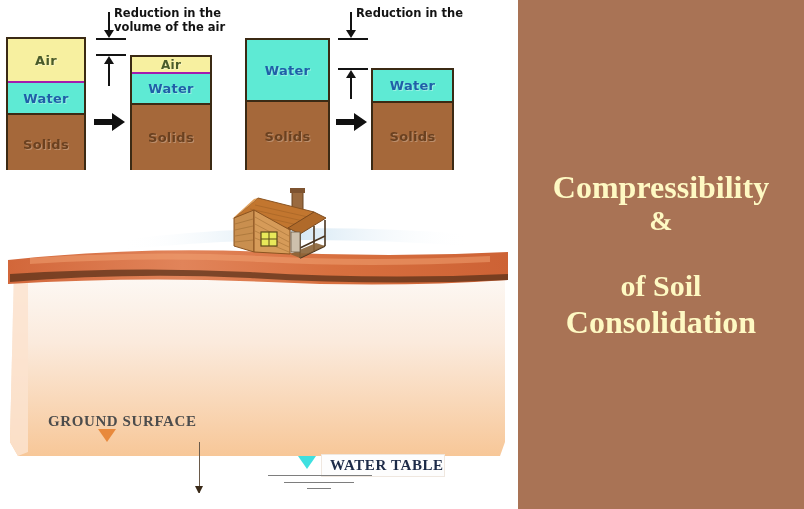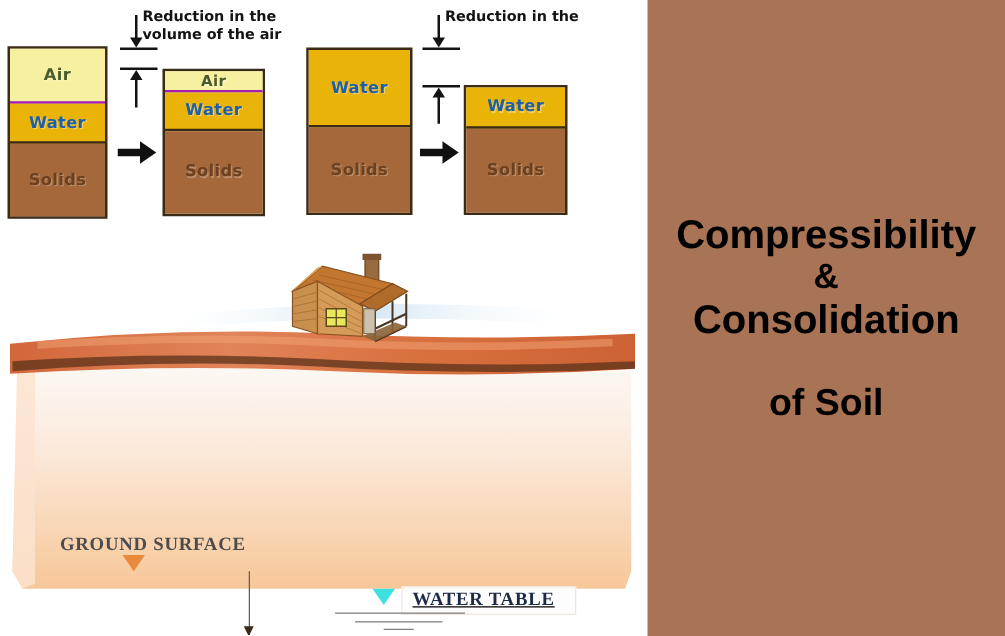--- a/index.html
+++ b/index.html
@@ -9,64 +9,64 @@
   
   #left-panel{position:absolute;left:0;top:0;width:518px;height:509px;background:#ffffff;overflow:hidden;}
 
   
   .phase-block{position:absolute;border:2px solid #3b2a14;box-sizing:border-box;}
   .layer{position:relative;width:100%;box-sizing:border-box;display:flex;align-items:center;justify-content:center;}
   .layer span{font-family:"DejaVu Sans","Liberation Sans",sans-serif;font-weight:bold;letter-spacing:.3px;
                text-shadow:1px 1px 0 rgba(255,255,255,.35);}
   .lay-air{background:#f7f0a0;border-bottom:2px solid #a21caf;}
   .lay-air span{color:#4a5b2a;}
-  .lay-water{background:#eab308;border-bottom:2px solid #3b2a14;}
+  .lay-water{background:#5eead4;border-bottom:2px solid #3b2a14;}
   .lay-water span{color:#1f5fa8;}
   .lay-solids{background:#a5683a;}
   .lay-solids span{color:#6b4120;text-shadow:1px 1px 0 rgba(255,255,255,.25);}
 
   
   .dim-note{position:absolute;font-family:"DejaVu Sans","Liberation Sans",sans-serif;
             font-size:11.5px;font-weight:bold;color:#131313;line-height:14px;white-space:nowrap;}
   .dim-rule{position:absolute;background:#131313;height:2px;}
   .dim-stem{position:absolute;background:#131313;width:2px;}
   .arrow-dn{position:absolute;width:0;height:0;border-left:5px solid transparent;border-right:5px solid transparent;border-top:8px solid #131313;}
   .arrow-up{position:absolute;width:0;height:0;border-left:5px solid transparent;border-right:5px solid transparent;border-bottom:8px solid #131313;}
 
   
   .proc-arrow{position:absolute;display:block;}
 
   
-  #scene{position:absolute;left:0;top:185px;width:518px;height:323px;overflow:hidden;background:#ffffff;}
+  #scene{position:absolute;left:0;top:170px;width:518px;height:323px;overflow:hidden;background:#ffffff;}
 
   .scene-label{position:absolute;font-family:"Liberation Serif","DejaVu Serif",serif;
                font-weight:bold;white-space:nowrap;}
   #lbl-ground{left:48px;top:243px;font-size:15px;color:#4c4c4c;letter-spacing:.6px;}
   #tri-ground{position:absolute;left:98px;top:259px;width:0;height:0;
               border-left:9px solid transparent;border-right:9px solid transparent;border-top:13px solid #e8893c;}
-  #wt-box{position:absolute;left:321px;top:284px;background:#fdfdfd;padding:1px 16px 2px 8px;border:1px solid #efe7df;text-decoration:underline;}
+  #wt-box{position:absolute;left:321px;top:284px;background:#fdfdfd;padding:1px 0 2px 8px;border:1px solid #efe7df;}
   #wt-box span{font-family:"Liberation Serif","DejaVu Serif",serif;font-weight:bold;font-size:15px;
                color:#1d2b48;letter-spacing:.6px;white-space:nowrap;}
   #tri-wt{position:absolute;left:298px;top:286px;width:0;height:0;
           border-left:9px solid transparent;border-right:9px solid transparent;border-top:13px solid #3fe0e0;}
 
   .wt-line{position:absolute;background:#7e7e7e;height:1px;}
 
   
   #dimline{position:absolute;left:199px;top:272px;width:1px;height:118px;background:#6a5a4a;}
   #dim-arrow-top{position:absolute;left:195px;top:316px;width:0;height:0;
                  border-left:4px solid transparent;border-right:4px solid transparent;border-top:8px solid #3a2a18;}
   #lbl-dh{position:absolute;left:166px;top:304px;font-family:"Liberation Serif","DejaVu Serif",serif;
           font-weight:bold;font-size:11px;color:#1a1a1a;margin-top:47px;}
 
   
   #right-panel{position:absolute;left:518px;top:0;width:286px;height:509px;background:#a97355;}
   #title-wrap{position:absolute;left:0;top:0;width:286px;height:509px;
               display:flex;flex-direction:column;align-items:center;justify-content:center;}
-  .title-line{font-family:Liberation Sans, sans-serif;font-weight:bold;color:#000000;
+  .title-line{font-family:Liberation Serif, serif;font-weight:bold;color:#fef9c3;
               text-align:center;line-height:1.08;white-space:nowrap;}
   #t1{font-size:32px;}
   #t2{font-size:28px;margin-top:2px;}
   #t3{font-size:32px;margin-top:2px;}
   #t4{font-size:30px;margin-top:34px;}
 </style>
 </head>
 <body>
 
 <div id="page">
@@ -245,18 +245,18 @@
 
       <div id="lbl-dh">ΔH</div>
 
     </div>
   </div>
 
   <div id="right-panel">
     <div id="title-wrap">
       <div class="title-line" id="t1">Compressibility</div>
       <div class="title-line" id="t2">&amp;</div>
+      <div class="title-line" id="t4">of Soil</div>
       <div class="title-line" id="t3">Consolidation</div>
-      <div class="title-line" id="t4">of Soil</div>
     </div>
   </div>
 
 </div>
 
 </body></html>

